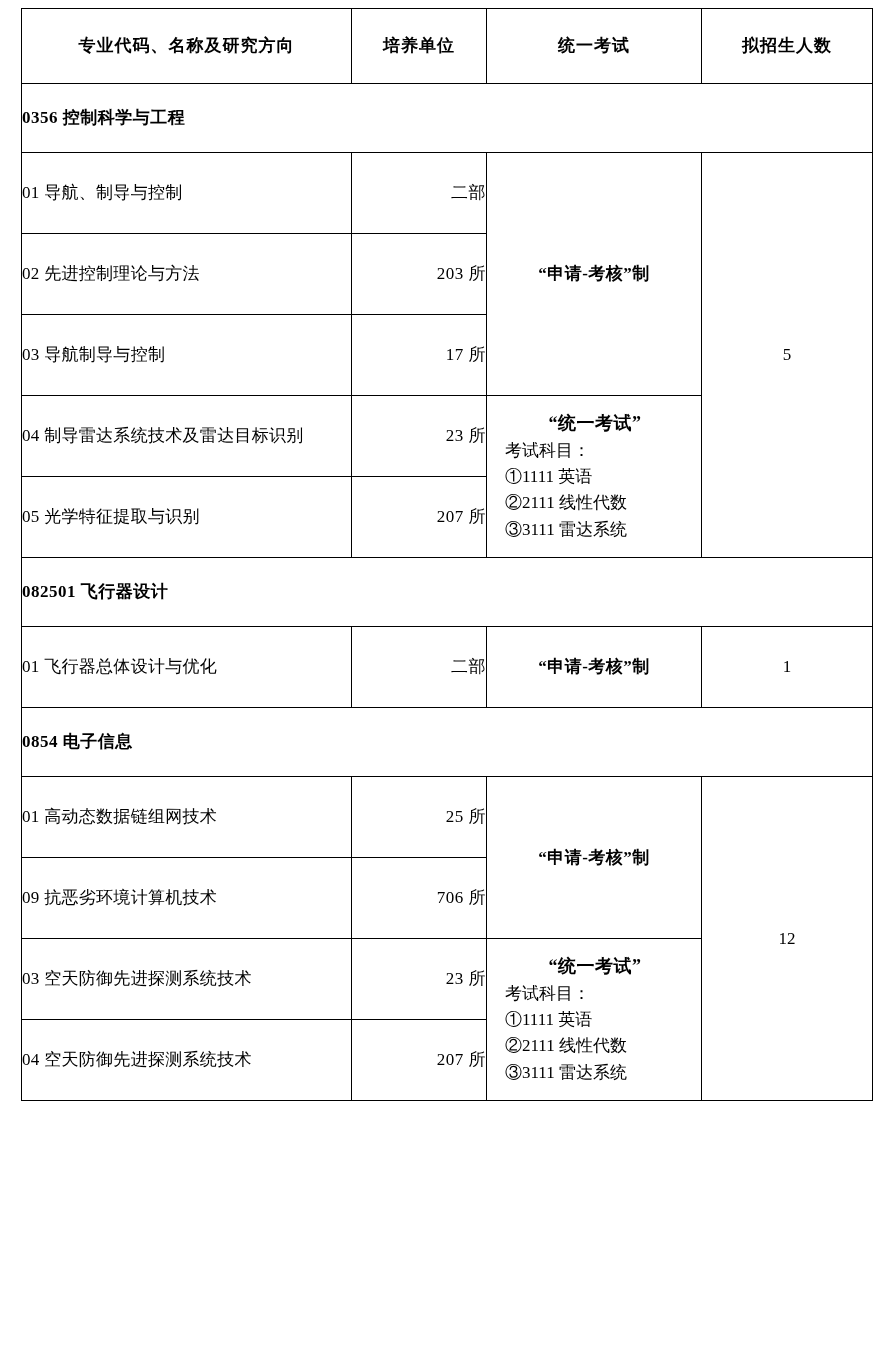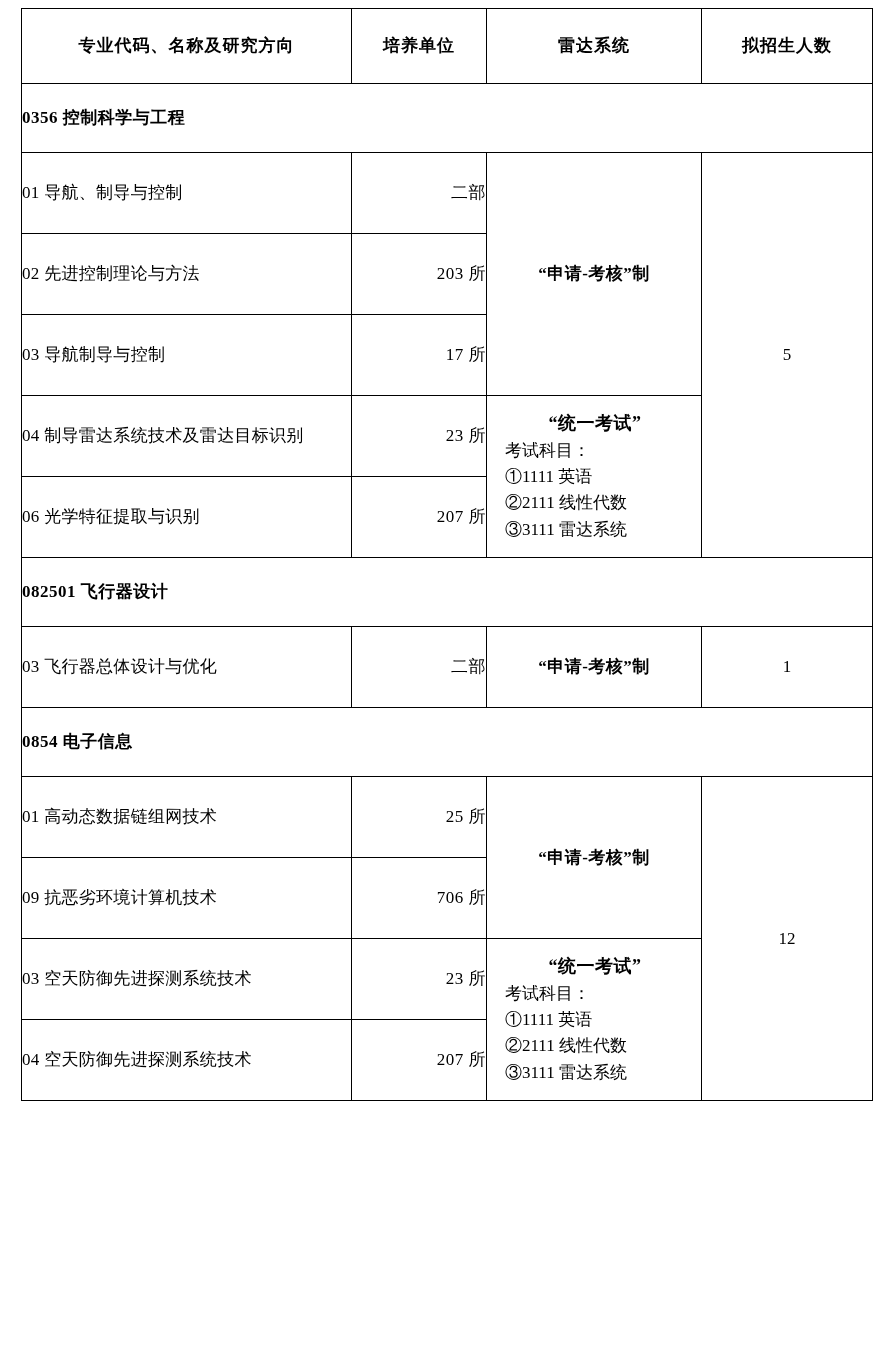--- a/index.html
+++ b/index.html
@@ -102,21 +102,21 @@
       <col class="c1">
         <col class="c2">
         <col class="c3">
         <col class="c4">
     </colgroup>
     <tbody>
 
       <tr>
         <td class="hdr">专业代码、名称及研究方向</td>
         <td class="hdr">培养单位</td>
-        <td class="hdr">雷达系统</td>
+        <td class="hdr">统一考试</td>
         <td class="hdr">拟招生人数</td>
       </tr>
 
       <tr class="group-row">
         <td class="group-label" colspan="4">0356 控制科学与工程</td>
       </tr>
 
       <tr>
         <td class="dir-cell">01 导航、制导与控制</td>
         <td class="unit-cell">二部</td>
@@ -138,29 +138,29 @@
           <div class="method-block">
             <div class="mb-title">“统一考试”</div>
             <div>考试科目：</div>
             <div>①1111 英语</div>
             <div>②2111 线性代数</div>
             <div>③3111 雷达系统</div>
           </div>
         </td>
       </tr>
       <tr>
-        <td class="dir-cell">06 光学特征提取与识别</td>
+        <td class="dir-cell">05 光学特征提取与识别</td>
         <td class="unit-cell">207 所</td>
       </tr>
 
       <tr class="group-row">
         <td class="group-label" colspan="4">082501 飞行器设计</td>
       </tr>
       <tr>
-        <td class="dir-cell">03 飞行器总体设计与优化</td>
+        <td class="dir-cell">01 飞行器总体设计与优化</td>
         <td class="unit-cell">二部</td>
         <td class="method-cell method-bold">“申请-考核”制</td>
         <td class="count-cell">1</td>
       </tr>
 
       <tr class="group-row">
         <td class="group-label" colspan="4">0854 电子信息</td>
       </tr>
       <tr>
         <td class="dir-cell">01 高动态数据链组网技术</td>

